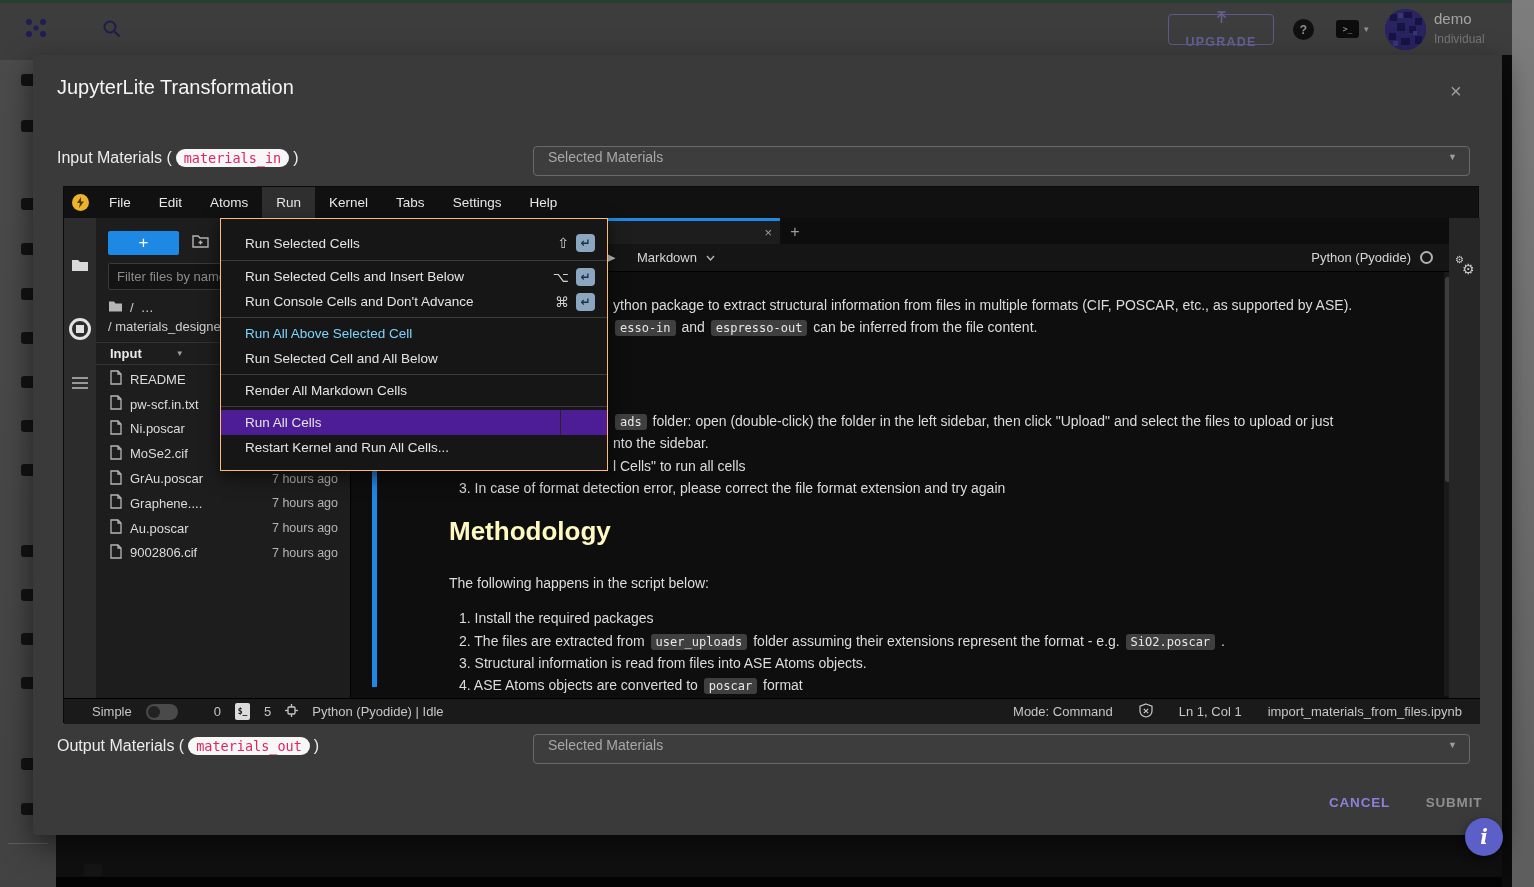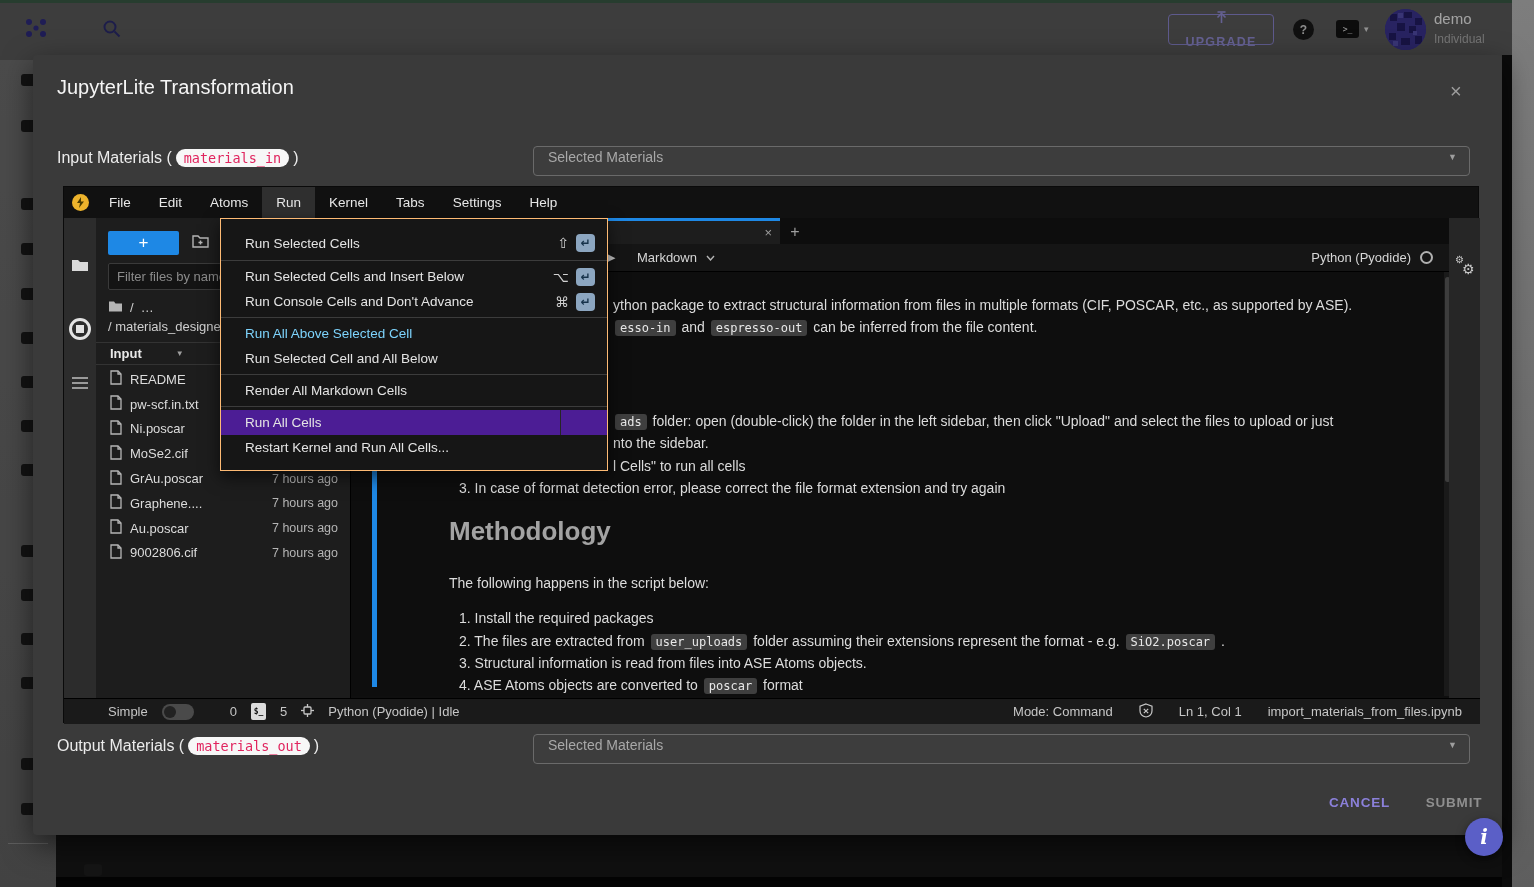--- a/index.html
+++ b/index.html
@@ -91,31 +91,31 @@
   #nb-toolbar{position:absolute;left:0;top:26px;width:100%;height:28px;background:#151515;border-bottom:1px solid #000;}
   #nb-run-glyph{position:absolute;left:256px;top:7px;color:#c8c8c8;font-size:11px;}
   #nb-celltype{position:absolute;left:286px;top:6px;color:#d6d6d6;font-size:13px;display:flex;gap:9px;align-items:center;}
   #nb-kernel{position:absolute;right:16px;top:6px;display:flex;gap:9px;align-items:center;color:#d6d6d6;font-size:13px;}
   #nb-kernel .ring{width:13px;height:13px;border:2px solid #b0b0b0;border-radius:50%;}
   #nb-content{position:absolute;left:0;top:54px;width:100%;height:424px;background:#0e0e0e;overflow:hidden;}
   #cell-bar{position:absolute;left:21px;top:7px;width:5px;height:408px;background:#1e88e5;}
   .md-line{position:absolute;color:#dcdcdc;font-size:14px;white-space:nowrap;}
   .md-line .chip, .md-item .chip{font-family:"DejaVu Sans Mono",monospace;font-size:12px;background:#3f3f3f;color:#e8e8e8;
     border-radius:3px;padding:1px 5px;margin:0 2px;}
-  .md-h2{position:absolute;color:#a3a3a3;font-size:26px;font-weight:700;}
+  .md-h2{position:absolute;color:#fef9c3;font-size:26px;font-weight:700;}
   .md-item{position:absolute;color:#dcdcdc;font-size:14px;white-space:nowrap;}
   #nb-scroll{position:absolute;left:1093px;top:0;width:7px;height:424px;background:#1a1a1a;}
   #nb-thumb{position:absolute;left:1px;top:5px;width:5px;height:205px;background:#3d3d3d;border-radius:3px;}
   #jl-rightstrip{left:1385px;top:31px;width:31px;height:480px;background:#262626;}
   #jl-gears{position:absolute;left:4px;top:36px;color:#c9c9c9;}
   #jl-gears .g1{font-size:10px;position:absolute;left:2px;top:0;}
   #jl-gears .g2{font-size:14px;position:absolute;left:9px;top:7px;}
   #jl-statusbar{left:0;top:511px;width:1416px;height:26px;background:#1a1a1a;border-top:1px solid #000;
     display:flex;align-items:center;color:#c6c6c6;font-size:13px;}
-  #sb-left{display:flex;align-items:center;gap:14px;padding-left:44px;}
+  #sb-left{display:flex;align-items:center;gap:14px;padding-left:28px;}
   #sb-toggle{width:32px;height:16px;border-radius:8px;background:#4a4a4a;position:relative;}
   #sb-toggle .knob{position:absolute;left:2px;top:2px;width:12px;height:12px;border-radius:50%;background:#222;}
   #sb-termbadge{width:15px;height:17px;background:#dcdcdc;border-radius:2px;color:#111;font-size:8px;font-weight:700;
     display:flex;align-items:center;justify-content:center;}
   #sb-right{margin-left:auto;display:flex;align-items:center;gap:26px;padding-right:18px;}
 
   
   #run-menu{left:220px;top:218px;width:388px;background:#161616;border:1px solid #fdba74;z-index:30;
     box-shadow:0 6px 16px rgba(0,0,0,.6);padding:10px 0;}
   .rm-row{height:25px;display:flex;align-items:center;padding:0 12px 0 24px;color:#e4e4e4;font-size:13.5px;position:relative;}

